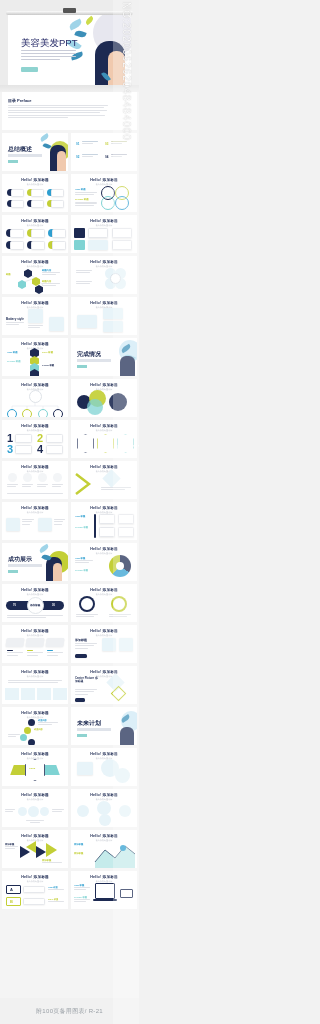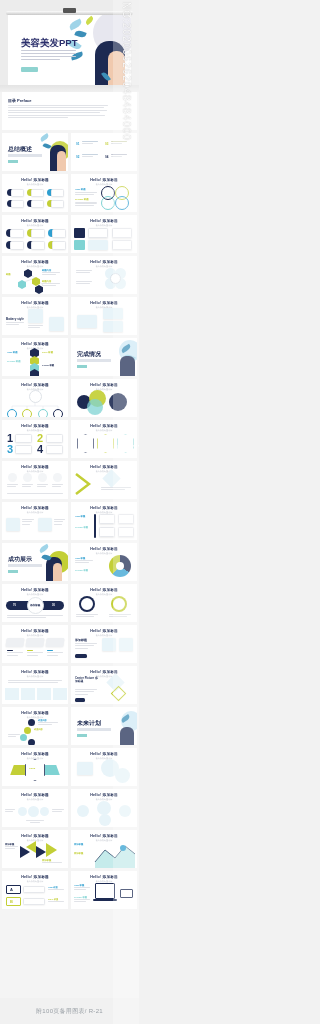--- a/index.html
+++ b/index.html
@@ -22,21 +22,21 @@
   .screen-clip {
     position:absolute; left:63px; top:8px; width:13px; height:5px;
     background:#555; border-radius:1px;
   }
   .hero-slide {
     position:absolute; left:8px; top:15px; width:123px; height:70px;
     background:#ffffff; overflow:hidden;
   }
   .hero-title {
     position:absolute; left:13px; top:22px;
-    font-size:9.5px; font-weight:bold; color:#2b2f6b; letter-spacing:0px;
+    font-size:9.5px; font-weight:normal; color:#2b2f6b; letter-spacing:0px;
     white-space:nowrap;
   }
   .hero-lines { position:absolute; left:13px; top:35px; width:55px; }
   .hero-lines i { display:block; height:1.4px; background:#c9ccd8; margin-bottom:1.6px; border-radius:1px; }
   .hero-lines i:nth-child(4){ width:70%; }
   .hero-btn {
     position:absolute; left:13px; top:52px; width:17px; height:5px;
     background:#8fd3d0; border-radius:1px;
   }
   .hero-art { position:absolute; right:0; top:0; width:64px; height:70px; }

